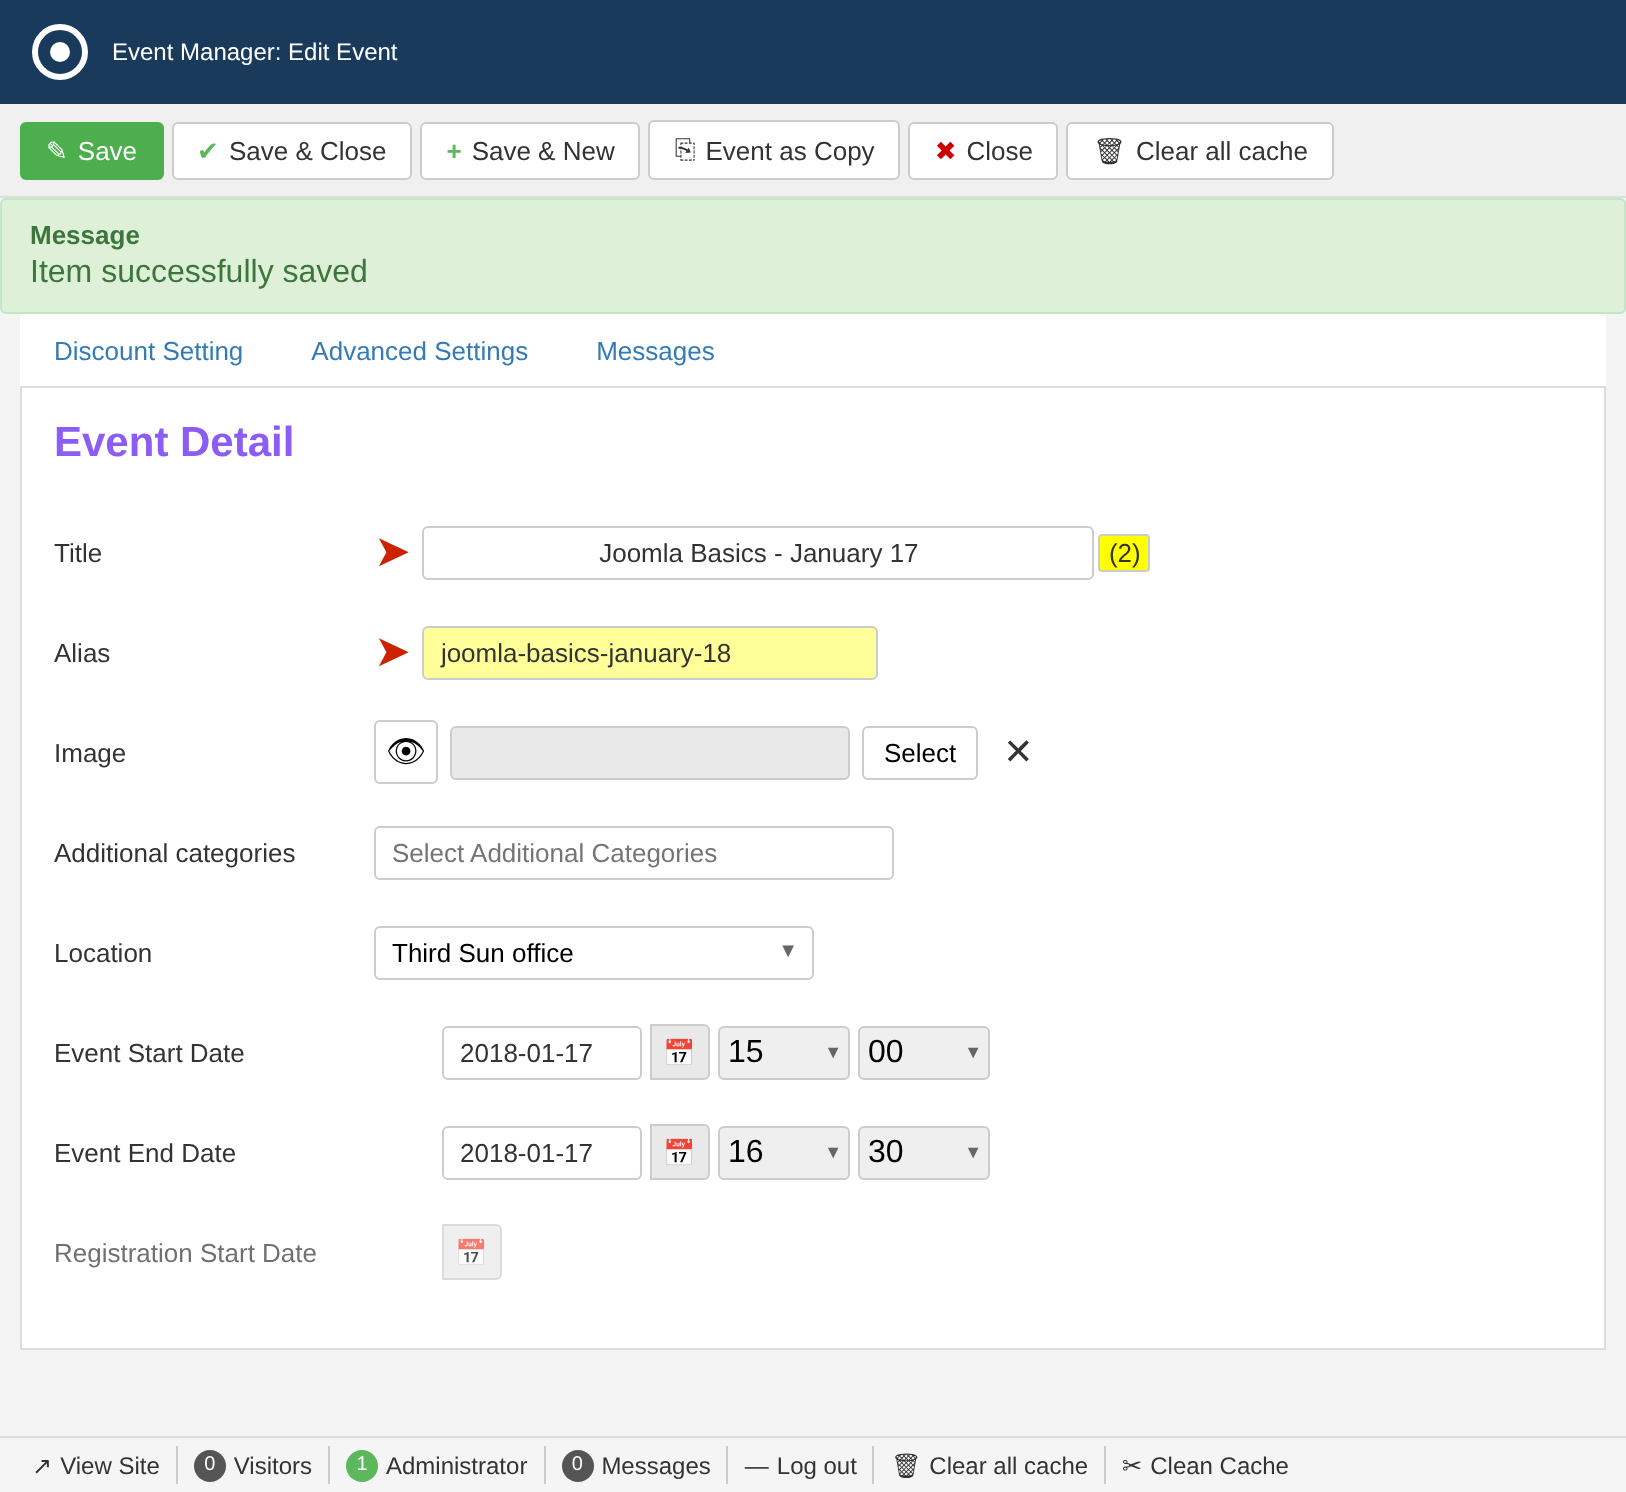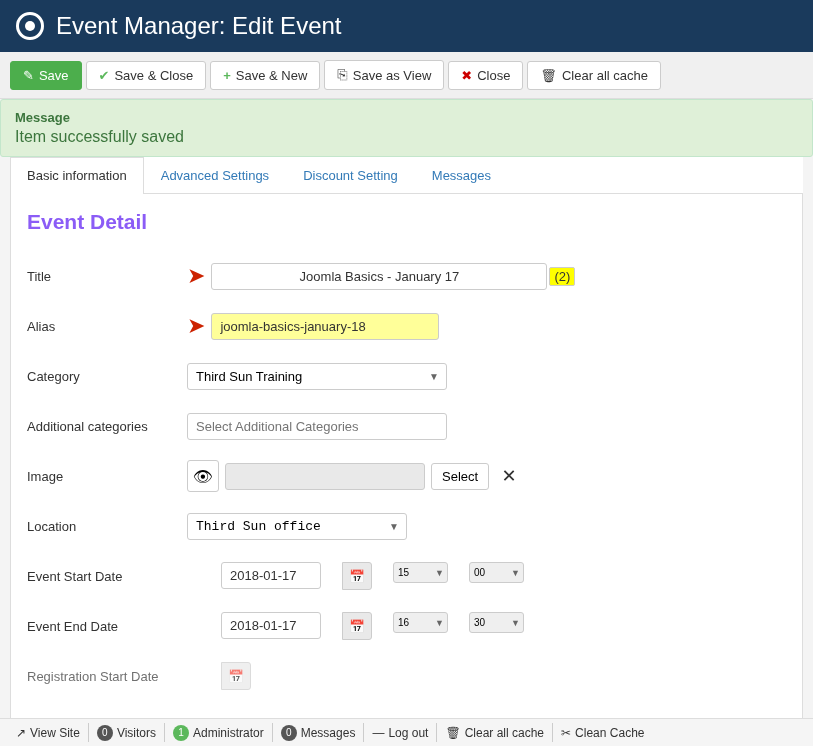--- a/index.html
+++ b/index.html
@@ -21,21 +21,21 @@
       display: flex; align-items: center; justify-content: center;
       margin-right: 12px;
       flex-shrink: 0;
     }
     .app-header-icon::after {
       content: '';
       width: 10px; height: 10px;
       background: white;
       border-radius: 50%;
     }
-    .app-header h1 { font-size: 24px; font-weight: normal; }
+    .app-header h1 { font-size: 12px; font-weight: normal; }
 
     
     .toolbar {
       background: #f0f0f0;
       border-bottom: 1px solid #ddd;
       padding: 8px 10px;
       display: flex;
       align-items: center;
       gap: 4px;
     }
@@ -197,42 +197,42 @@
       background: none;
       cursor: pointer;
       font-size: 18px;
       color: #333;
       display: flex; align-items: center; justify-content: center;
     }
 
     
     .date-group {
       display: flex;
-      align-items: flex-start;
-      gap: 21px;
+      align-items: center;
+      gap: 4px;
       padding-left: 34px;
     }
     .date-input {
       width: 100px;
     }
     .cal-btn {
       width: 30px; height: 28px;
       border: 1px solid #ccc;
       border-radius: 0 3px 3px 0;
       background: #e9e9e9;
       cursor: pointer;
       display: flex; align-items: center; justify-content: center;
       font-size: 13px;
     }
     .time-select {
-      width: 55px;
+      width: 66px;
       padding: 4px 4px;
       border: 1px solid #ccc;
       border-radius: 3px;
-      font-size: 10px;
+      font-size: 16px;
       appearance: none;
       -webkit-appearance: none;
     }
     .time-select-wrapper {
       position: relative;
       display: inline-block;
     }
     .time-select-wrapper::after {
       content: '▼';
       font-size: 9px;
@@ -319,43 +319,42 @@
     <span>Save &amp; Close</span>
   </button>
 
   <button class="btn">
     <span style="color:#5cb85c; font-weight:bold;">+</span>
     <span>Save &amp; New</span>
   </button>
 
   <button class="btn">
     <span style="font-size:13px;">⎘</span>
-    <span>Save as View</span>
+    <span>Event as Copy</span>
   </button>
 
   <button class="btn">
     <span style="color:#cc0000;">✖</span>
     <span>Close</span>
   </button>
 
   <button class="btn">
     <span>🗑</span>
     <span>Clear all cache</span>
   </button>
 </div>
 
 <div class="message-box">
   <div class="msg-title">Message</div>
   <div class="msg-body">Item successfully saved</div>
 </div>
 
 <div class="tabs">
-  <a class="tab active">Basic information</a>
+  <a class="tab">Discount Setting</a>
   <a class="tab">Advanced Settings</a>
-  <a class="tab">Discount Setting</a>
   <a class="tab">Messages</a>
 </div>
 
 <div class="content">
   <div class="section-title">Event Detail</div>
 
   <div class="form-group">
     <div class="form-label">Title</div>
     <div class="arrow-container">
       <span class="red-arrow">➤</span>
@@ -367,50 +366,42 @@
   </div>
 
   <div class="form-group">
     <div class="form-label">Alias</div>
     <div class="arrow-container">
       <span class="red-arrow">➤</span>
       <input type="text" class="form-control alias-input" value="joomla-basics-january-18" style="">
     </div>
   </div>
 
-  <div class="form-group">
-    <div class="form-label">Category</div>
-    <div class="select-wrapper">
-      <select class="select-control">
-        <option value="Third Sun Training">Third Sun Training</option>
-      </select>
-    </div>
-  </div>
-
-  <div class="form-group">
-    <div class="form-label">Additional categories</div>
-    <input type="text" class="form-control additional-cats-input" placeholder="Select Additional Categories" style="width: 260px; color: rgb(153, 153, 153);">
-  </div>
 
   <div class="form-group">
     <div class="form-label">Image</div>
     <div class="image-field">
       <button class="eye-btn">
         <span>👁</span>
       </button>
       <input type="text" class="form-control image-text-input" value="" style="width: 200px; background: rgb(233, 233, 233);">
       <button class="select-btn">Select</button>
       <button class="clear-btn">✕</button>
     </div>
   </div>
 
   <div class="form-group">
+    <div class="form-label">Additional categories</div>
+    <input type="text" class="form-control additional-cats-input" placeholder="Select Additional Categories" style="width: 260px; color: rgb(153, 153, 153);">
+  </div>
+
+  <div class="form-group">
     <div class="form-label">Location</div>
     <div class="select-wrapper location-select-wrapper">
-      <select class="select-control" style="width:220px;font-family:Liberation Mono, monospace;">
+      <select class="select-control" style="width:220px;">
         <option value="Third Sun office">Third Sun office</option>
       </select>
     </div>
   </div>
 
   <div class="form-group">
     <div class="form-label">Event Start Date</div>
     <div class="date-group">
       <input type="text" class="form-control date-input" value="2018-01-17" style="">
       <button class="cal-btn">

